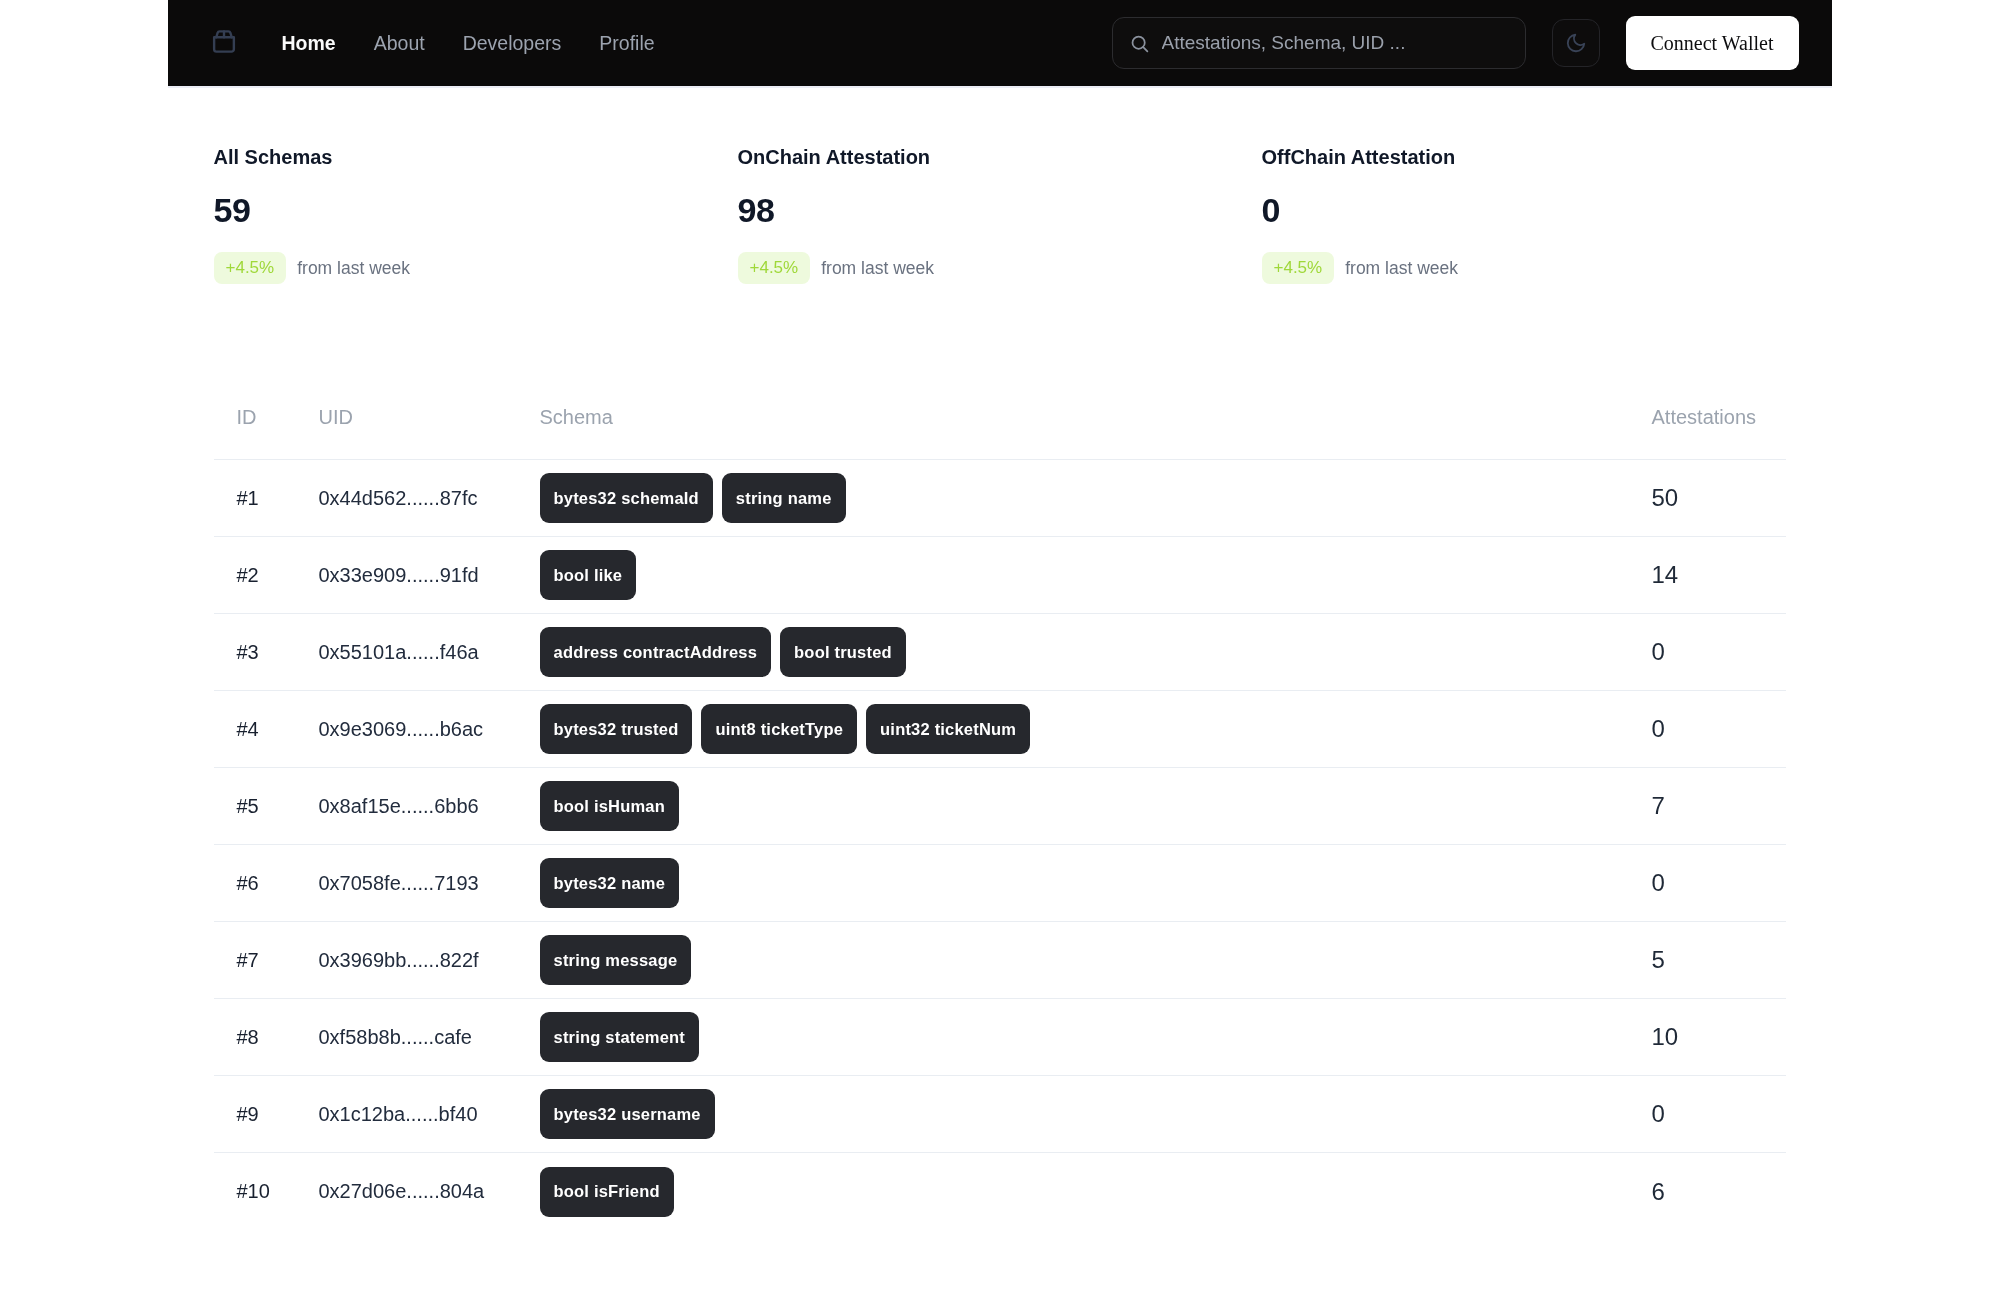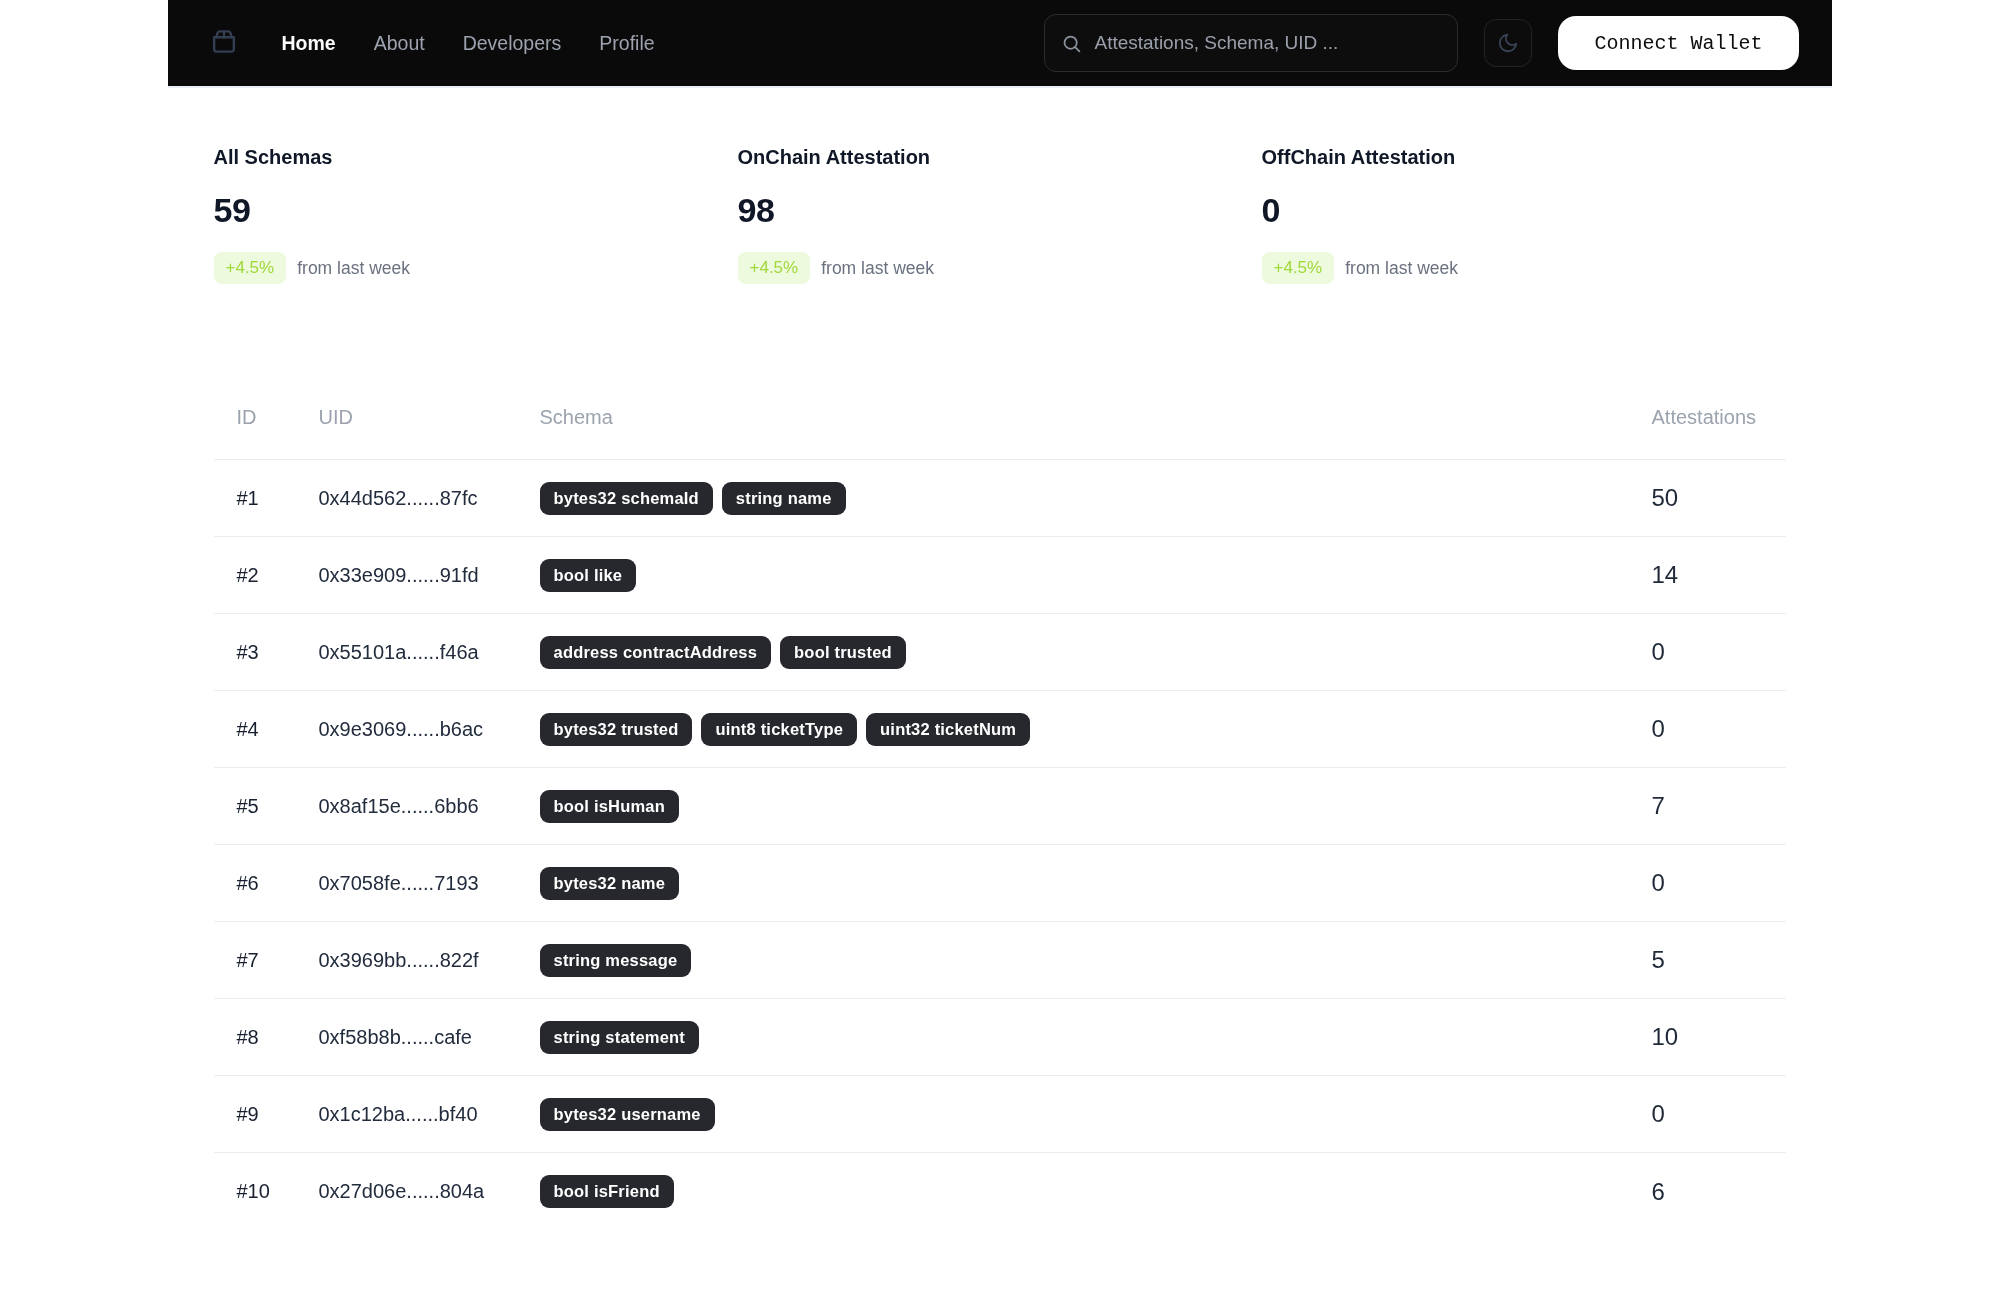--- a/index.html
+++ b/index.html
@@ -16,46 +16,46 @@
     align-items: center;
     padding: 0 33px 0 40px;
     box-shadow: 0 2px 0 0 #eceef6;
   }
   .brand { display: flex; align-items: center; }
   .nav-links { display: flex; align-items: flex-start; gap: 38px; margin-left: 42px; list-style: none; }
   .nav-link { font-size: 19.5px; color: #9ca3af; font-weight: 400; cursor: pointer; }
   .nav-link.active { color: #fafafa; font-weight: 600; }
   .nav-spacer { flex: 1; }
   .search-box {
-    width: 414px; height: 58px;
+    width: 414px; height: 52px;
     border: 1px solid #2c2c2f;
     border-radius: 12px;
     background: #0e0d0d;
     display: flex; align-items: center;
     padding: 2px 16px;
   }
   .search-box input {
     background: transparent; border: none; outline: none;
     color: #e5e7eb; font-size: 19px; margin-left: 12px; width: 100%;
     font-family: "Liberation Sans", "DejaVu Sans", sans-serif;
   }
   .search-box input::placeholder { color: #9aa0ab; }
   .icon-btn {
     width: 48px; height: 48px; margin-left: 26px;
     border: 1px solid #242428; border-radius: 12px;
     background: #0d0c0c;
     display: flex; align-items: center; justify-content: center;
     cursor: pointer;
   }
   .connect-btn {
-    margin-left: 26px; height: 54px; padding: 0 36px;
+    margin-left: 26px; height: 54px; padding: 0 25px;
     background: #ffffff; color: #0d0d0f;
-    border: none; border-radius: 18px;
+    border: none; border-radius: 9px;
     font-size: 20px; font-weight: 500;
-    font-family: Liberation Mono, monospace;
+    font-family: Liberation Serif, serif;
     cursor: pointer;
   }
 
   
   .main { padding: 0 46px; }
   .page-header {
     margin-top: 46px;
     display: flex; align-items: center; justify-content: space-between;
   }
   .page-title { font-size: 31px; font-weight: 700; color: #1b2434; letter-spacing: -0.2px; }
@@ -92,21 +92,21 @@
   .t-head { height: 54px; align-items: start; border-bottom: 1px solid #e9edf2; }
   .t-head .t-col { font-size: 20px; color: #9ba3ae; font-weight: 400; }
   .t-body .t-row { height: 77px; border-bottom: 1px solid #e9edf2; }
   .t-body .t-row:last-child { border-bottom: none; }
   .cell-id { font-size: 20px; font-weight: 500; color: #18202f; }
   .cell-uid { font-size: 20px; color: #222c3d; }
   .cell-schema { display: flex; align-items: center; gap: 9px; }
   .schema-badge {
     background: #26282d; color: #ffffff;
     font-size: 16.5px; font-weight: 700; letter-spacing: 0.2px;
-    height: 33px; display: inline-flex; align-items: center;
+    height: 50px; display: inline-flex; align-items: center;
     padding: 0 14px; border-radius: 9px;
     white-space: nowrap;
   }
   .cell-att { font-size: 24px; color: #1f2937; }
 </style>
 </head>
 <body>
 
 <div class="container">
 

